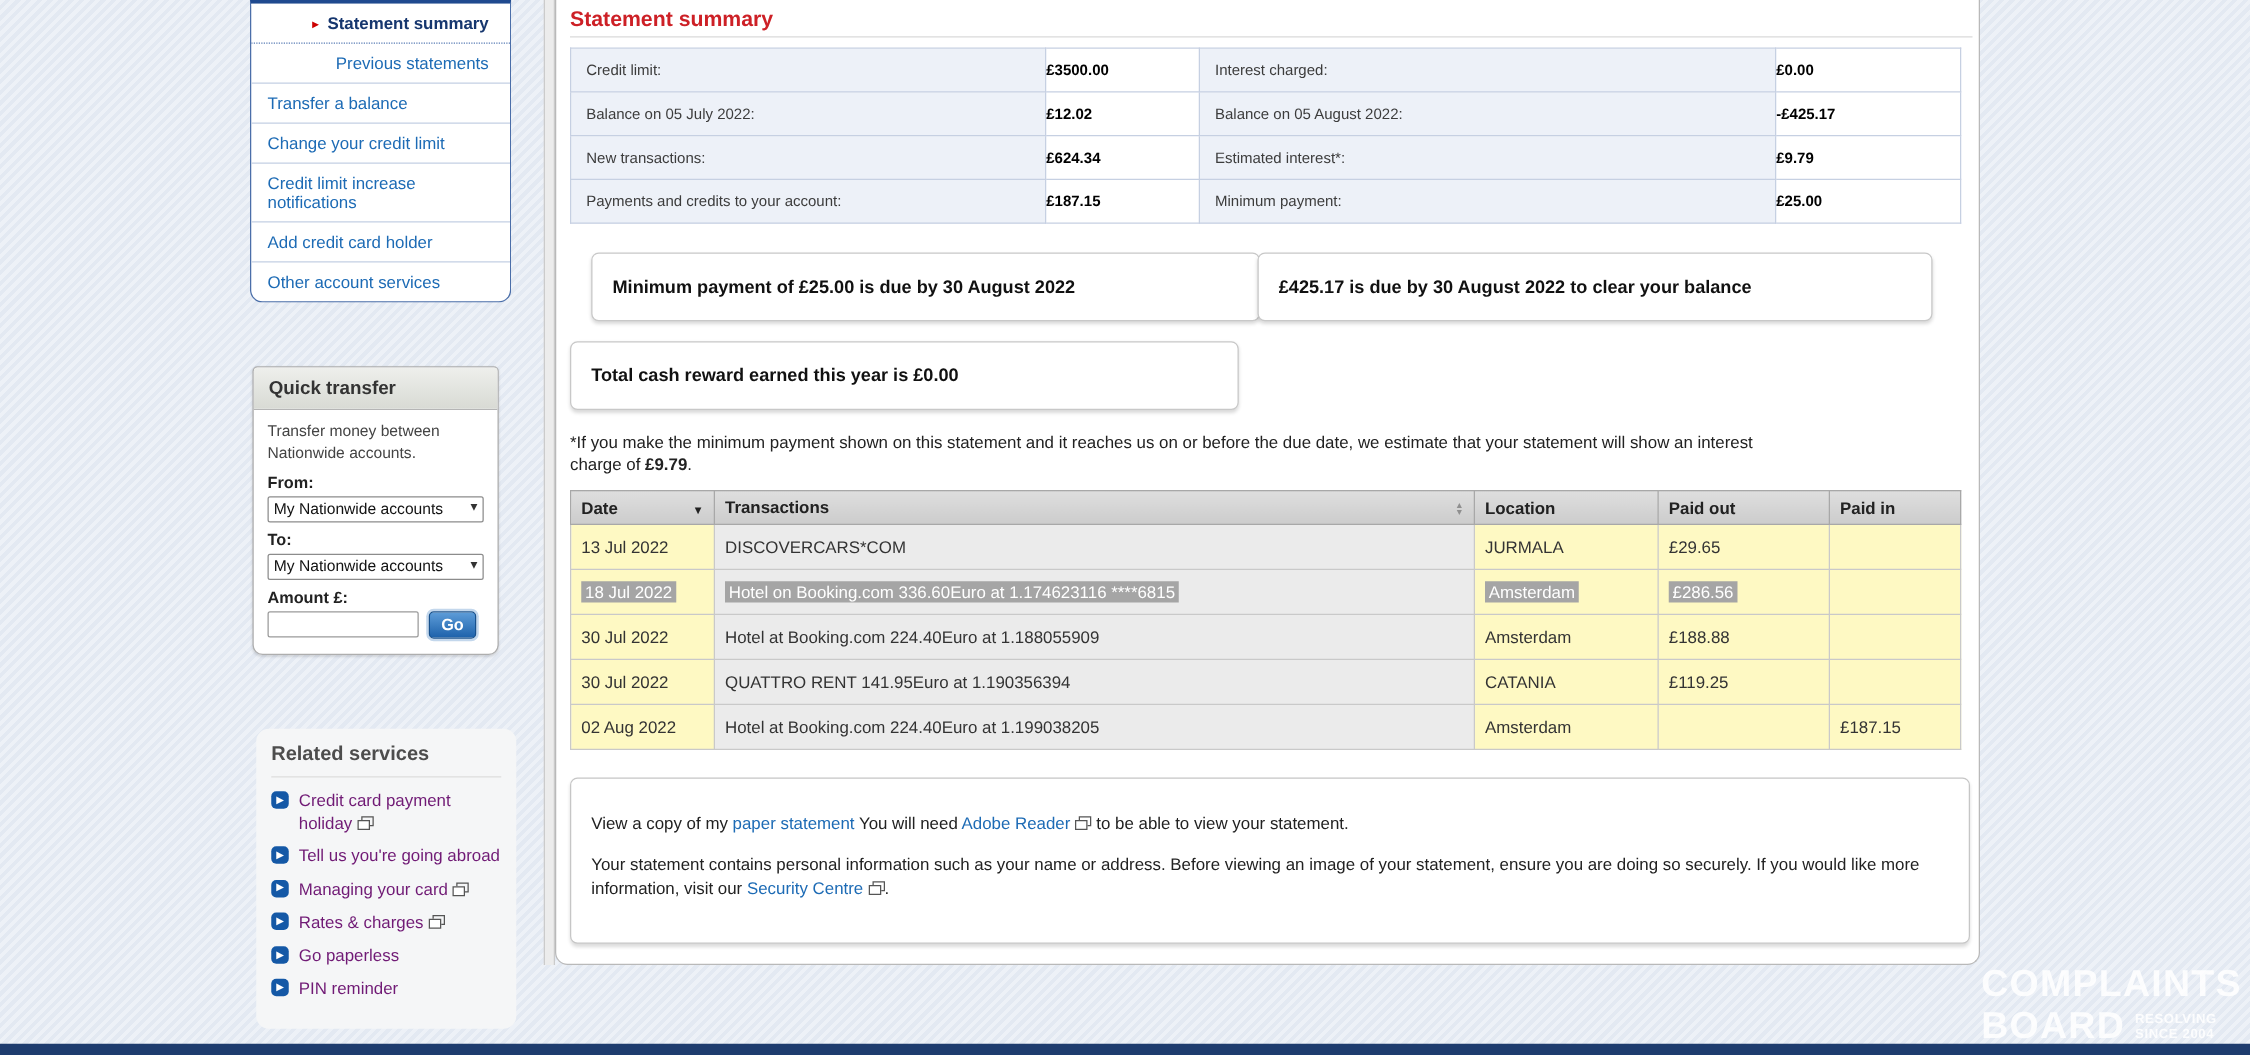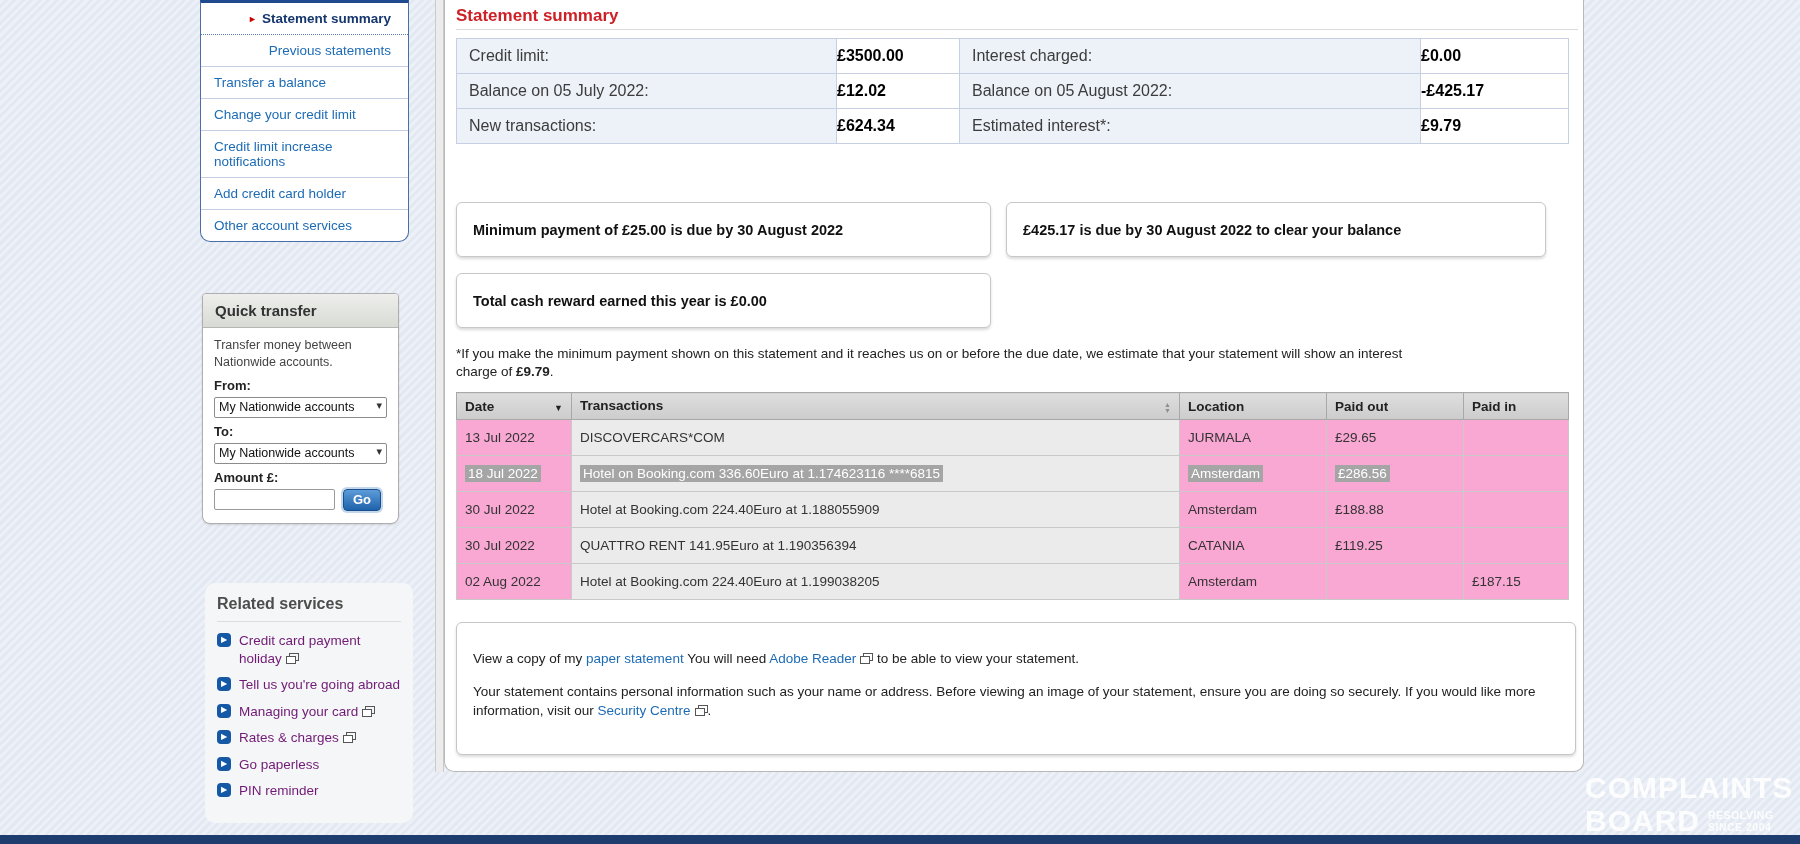--- a/index.html
+++ b/index.html
@@ -79,44 +79,44 @@
   .panel {
     position:absolute; left:444px; top:0; width:1140px; height:772px;
     background:#fff; border:1px solid #b9b9b9; border-top:none;
     border-radius:0 0 10px 10px;
   }
   .page-title { position:absolute; left:11px; top:6px; font-size:17px; font-weight:bold; color:#cd2026; }
   .title-rule { position:absolute; left:11px; top:29px; width:1122px; border-top:1px solid #dadada; }
 
   
   .summary-table { position:absolute; left:11px; top:38px; border-collapse:collapse; }
-  .summary-table td { border:1px solid #c6d0e2; height:35px; font-size:16px; vertical-align:middle; }
+  .summary-table td { border:1px solid #c6d0e2; height:35px; font-size:12px; vertical-align:middle; }
   .summary-table td.lbl { background:#edf1f8; color:#3c3c3c; padding-left:12px; }
   .summary-table td.val { background:#fff; color:#000; font-weight:bold; padding-right:12px; }
   .c1 { width:380px; } .c2 { width:123px; } .c3 { width:461px; } .c4 { width:148px; }
 
   
   .notice {
     position:absolute; height:55px; background:#fff; border:1px solid #c8c8c8; border-radius:6px;
     box-shadow:0 2px 3px rgba(0,0,0,.15); padding:19px 16px 0; font-size:14.5px; font-weight:bold; color:#111;
   }
-  .notice-1 { left:11px;  top:202px; width:535px; }
+  .notice-1 { left:28px;  top:202px; width:535px; }
   .notice-2 { left:561px; top:202px; width:540px; }
   .notice-3 { left:11px;  top:273px; width:535px; }
 
   .footnote { position:absolute; left:11px; top:345px; width:990px; font-size:13.5px; color:#222; line-height:1.35; }
 
   
   .trans-table { position:absolute; left:11px; top:392px; border-collapse:collapse; table-layout:fixed; }
   .trans-table th {
     height:27px; background:linear-gradient(#dedede,#cccccc);
     border:1px solid #a8a8a8; font-size:13.5px; color:#222; text-align:left;
     padding:0 8px; cursor:pointer;
   }
-  .trans-table td { height:36px; border:1px solid #c9c9c9; font-size:13.5px; color:#333; padding:0 8px; background:#f9a8d4; vertical-align:middle; }
+  .trans-table td { height:36px; border:1px solid #c9c9c9; font-size:13.5px; color:#333; padding:0 8px; background:#fef9c3; vertical-align:middle; }
   .trans-table td.desc-cell { background:#ebebeb; }
   .tc-date{width:115px;} .tc-desc{width:608px;} .tc-loc{width:147px;} .tc-out{width:137px;} .tc-in{width:105px;}
   .sort-desc { float:right; font-size:9px; color:#222; margin-top:4px; }
   .sort-both { float:right; color:#8f8f8f; font-size:7px; line-height:6px; margin-top:4px; text-align:center; }
   .sort-both span { display:block; }
   .sel { background:#a5a5a5; color:#fff; padding:1px 3px; }
 
   
   .info-box {
     position:absolute; left:11px; top:622px; width:1120px; height:133px;
@@ -219,20 +219,26 @@
       <td class="lbl c1">Balance on 05 July 2022:</td>
       <td class="val c2">£12.02</td>
       <td class="lbl c3">Balance on 05 August 2022:</td>
       <td class="val c4">-£425.17</td>
     </tr>
     <tr>
       <td class="lbl c1">New transactions:</td>
       <td class="val c2">£624.34</td>
       <td class="lbl c3">Estimated interest*:</td>
       <td class="val c4">£9.79</td>
+    </tr>
+    <tr>
+      <td class="lbl c1">Payments and credits to your account:</td>
+      <td class="val c2">£187.15</td>
+      <td class="lbl c3">Minimum payment:</td>
+      <td class="val c4">£25.00</td>
     </tr>
   </tbody>
     </table>
 
   <div class="notice notice-1">Minimum payment of £25.00 is due by 30 August 2022</div>
   <div class="notice notice-2">£425.17 is due by 30 August 2022 to clear your balance</div>
   <div class="notice notice-3">Total cash reward earned this year is £0.00</div>
 
   <p class="footnote">
     <span>*If you make the minimum payment shown on this statement and it reaches us on or before the due date, we estimate that your statement will show an interest charge of</span>

